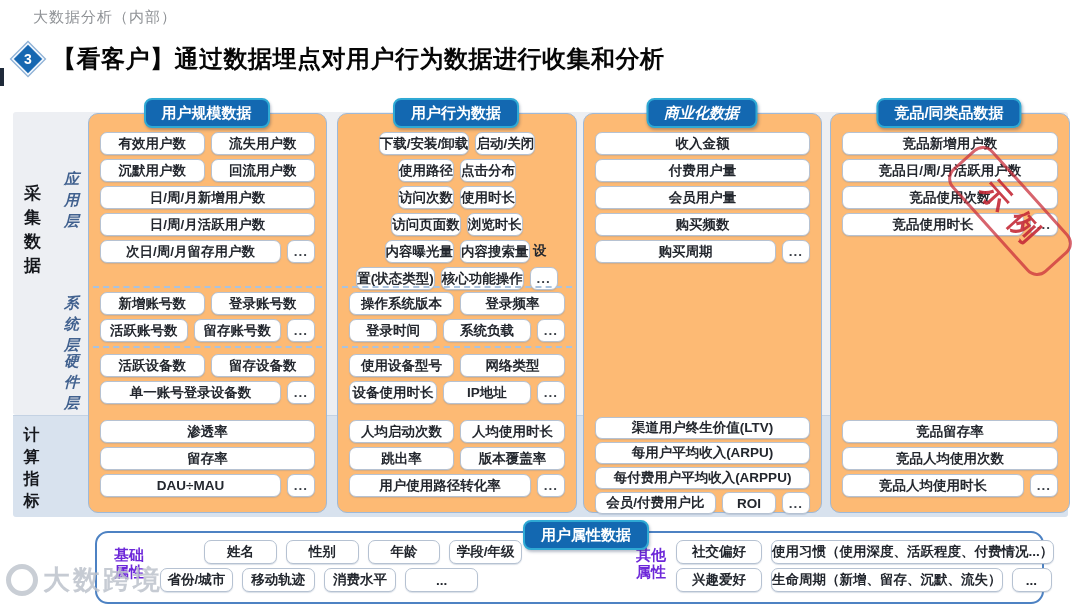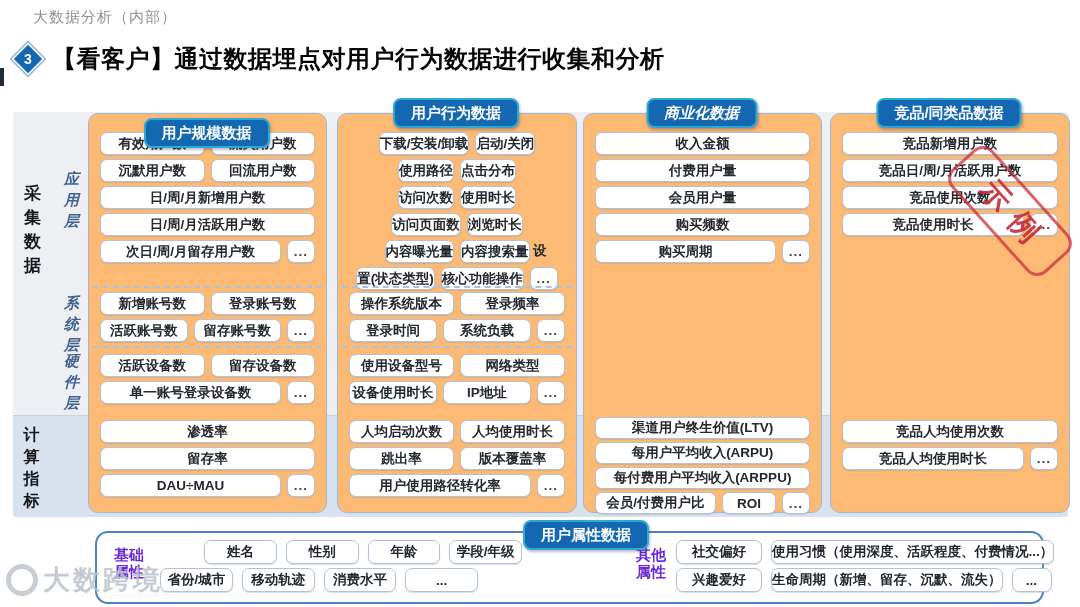--- a/index.html
+++ b/index.html
@@ -87,21 +87,21 @@
   <div class="pill bottom" style="left:586px;">用户属性数据</div>
 
   <div class="stamp">
     <span>示例</span>
   </div>
 
   <div class="wm">
     <span class="wm-ring"></span>
     <span>大数跨境</span>
   </div>
-<div class="pill" style="left: 206.5px; margin-top: 20px;">用户规模数据</div>
+<div class="pill" style="left: 206.5px;">用户规模数据</div>
     <div class="col" style="left: 88px; width: 237px;">
       <div class="sec" style="top: 18px;">
         <div class="row">
           <div class="box">有效用户数</div>
           <div class="box">流失用户数</div>
         </div>
         <div class="row">
           <div class="box">沉默用户数</div>
           <div class="box">回流用户数</div>
         </div>
@@ -269,20 +269,23 @@
         </div>
         <div class="row">
           <div class="box">竞品使用次数</div>
         </div>
         <div class="row">
           <div class="box">竞品使用时长</div>
           <div class="box more">...</div>
         </div>
       </div>
       <div class="sec compute" style="top: 306px;">
+        <div class="row">
+          <div class="box">竞品留存率</div>
+        </div>
         <div class="row">
           <div class="box">竞品人均使用次数</div>
         </div>
         <div class="row">
           <div class="box">竞品人均使用时长</div>
           <div class="box more">...</div>
         </div>
       </div>
     </div>
     <div class="group-label" style="left: 112px;">基础属性</div>

